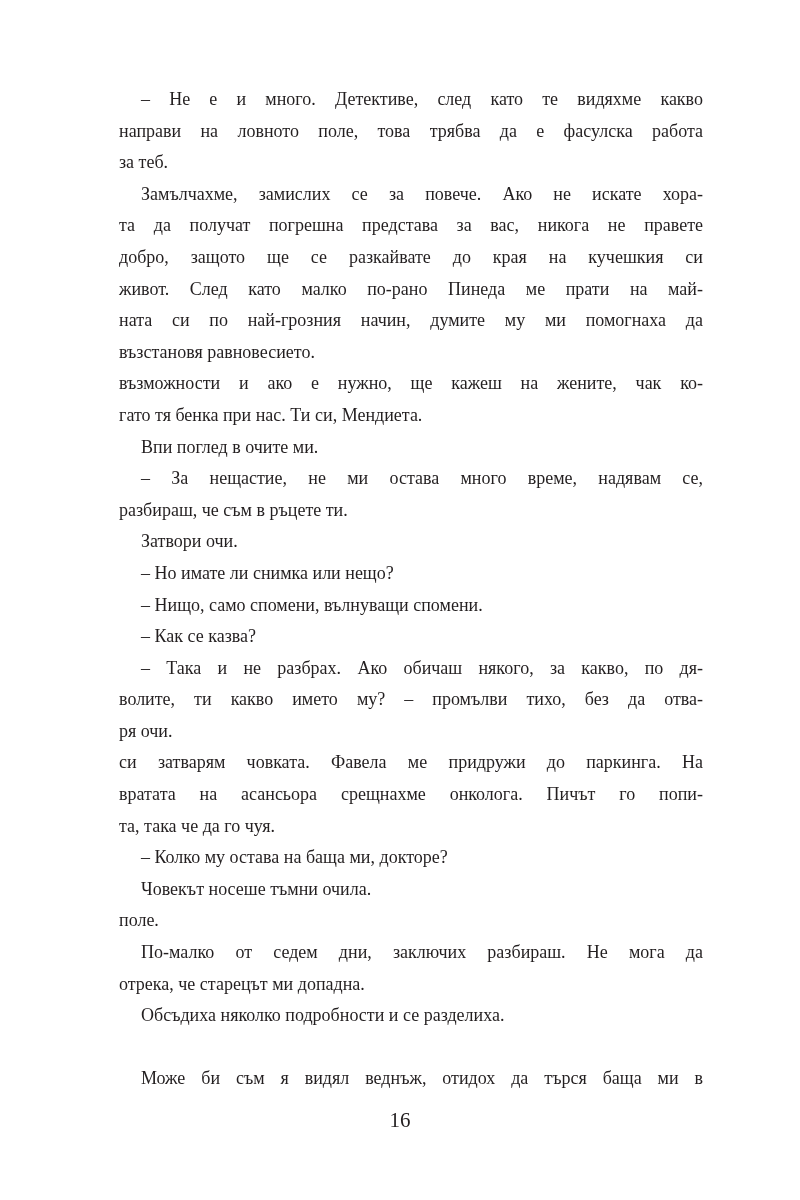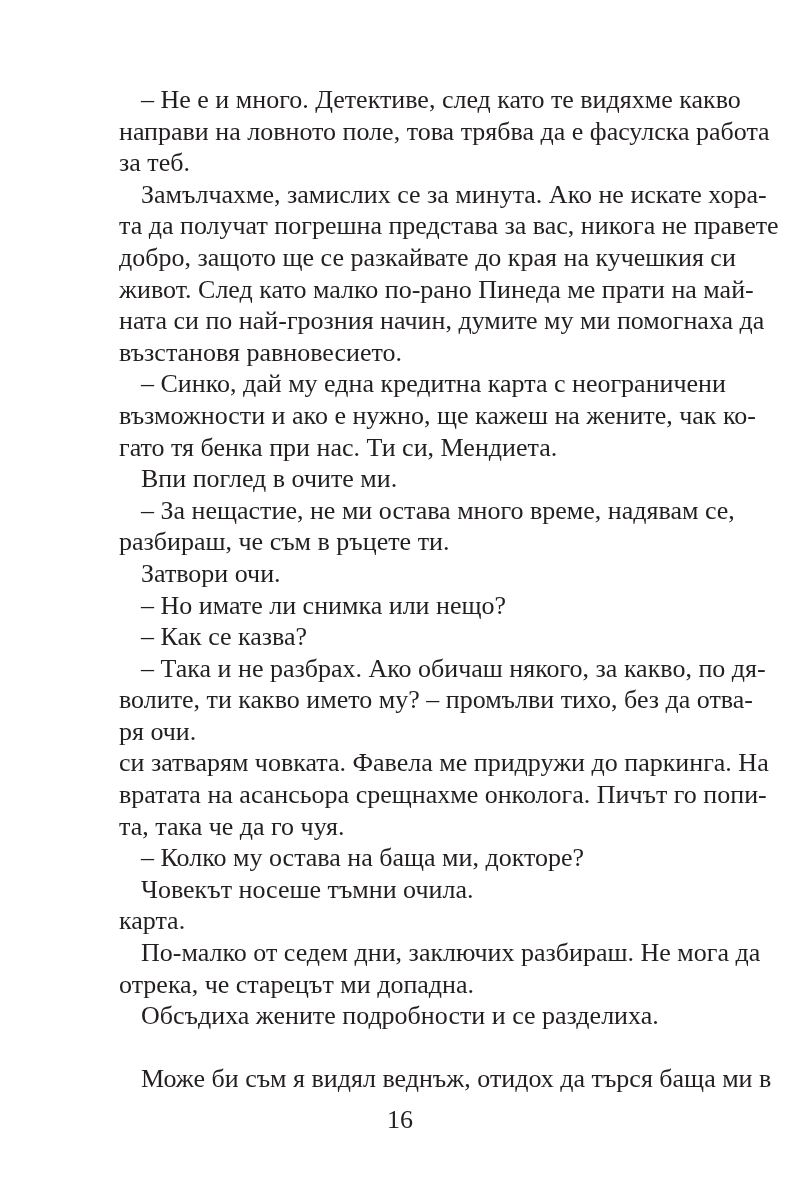--- a/index.html
+++ b/index.html
@@ -15,21 +15,21 @@
       font-family: "Liberation Serif", "DejaVu Serif", serif;
       color: #231f20;
     }
     .page {
       position: absolute;
       left: 119px;
       top: 84px;
       width: 584px;
     }
     .line {
-      font-size: 26px;
+      font-size: 18px;
       line-height: 31.6px;
       height: 31.6px;
       white-space: nowrap;
       text-align: justify;
       text-align-last: justify;
       letter-spacing: 0;
     }
     .line.last {
       text-align-last: left;
     }
@@ -38,56 +38,56 @@
     }
     .gap {
       height: 31.6px;
     }
     .page-number {
       position: absolute;
       left: 0;
       width: 800px;
       top: 1108px;
       text-align: center;
-      font-size: 26px;
+      font-size: 21px;
       line-height: 24px;
       color: #231f20;
     }
   </style>
 </head>
 <body>
 
 <div class="page" id="page-body">
     <div class="line indent">– Не е и много. Детективе, след като те видяхме какво</div>
     <div class="line">направи на ловното поле, това трябва да е фасулска работа</div>
     <div class="line last">за теб.</div>
-    <div class="line indent">Замълчахме, замислих се за минута. Ако не искате хора-</div>
+    <div class="line indent">Замълчахме, замислих се за повече. Ако не искате хора-</div>
     <div class="line">та да получат погрешна представа за вас, никога не правете</div>
     <div class="line">добро, защото ще се разкайвате до края на кучешкия си</div>
     <div class="line">живот. След като малко по-рано Пинеда ме прати на май-</div>
     <div class="line">ната си по най-грозния начин, думите му ми помогнаха да</div>
     <div class="line last">възстановя равновесието.</div>
-    <div class="line indent">– Синко, дай му една кредитна карта с неограничени</div>
     <div class="line">възможности и ако е нужно, ще кажеш на жените, чак ко-</div>
     <div class="line last">гато тя бенка при нас. Ти си, Мендиета.</div>
     <div class="line indent last">Впи поглед в очите ми.</div>
     <div class="line indent">– За нещастие, не ми остава много време, надявам се,</div>
     <div class="line last">разбираш, че съм в ръцете ти.</div>
     <div class="line indent last">Затвори очи.</div>
     <div class="line indent last">– Но имате ли снимка или нещо?</div>
+    <div class="line indent last">– Нищо, само спомени, вълнуващи спомени.</div>
     <div class="line indent last">– Как се казва?</div>
     <div class="line indent">– Така и не разбрах. Ако обичаш някого, за какво, по дя-</div>
     <div class="line">волите, ти какво името му? – промълви тихо, без да отва-</div>
     <div class="line last">ря очи.</div>
     <div class="line">си затварям човката. Фавела ме придружи до паркинга. На</div>
     <div class="line">вратата на асансьора срещнахме онколога. Пичът го попи-</div>
     <div class="line last">та, така че да го чуя.</div>
     <div class="line indent last">– Колко му остава на баща ми, докторе?</div>
     <div class="line indent last">Човекът носеше тъмни очила.</div>
-    <div class="line last">карта.</div>
+    <div class="line last">поле.</div>
     <div class="line indent">По-малко от седем дни, заключих разбираш. Не мога да</div>
     <div class="line last">отрека, че старецът ми допадна.</div>
-    <div class="line indent last">Обсъдиха жените подробности и се разделиха.</div>
+    <div class="line indent last">Обсъдиха няколко подробности и се разделиха.</div>
     <div class="gap"></div>
     <div class="line indent">Може би съм я видял веднъж, отидох да търся баща ми в</div>
   </div>
 
 <div class="page-number">16</div>
 
 </body></html>

